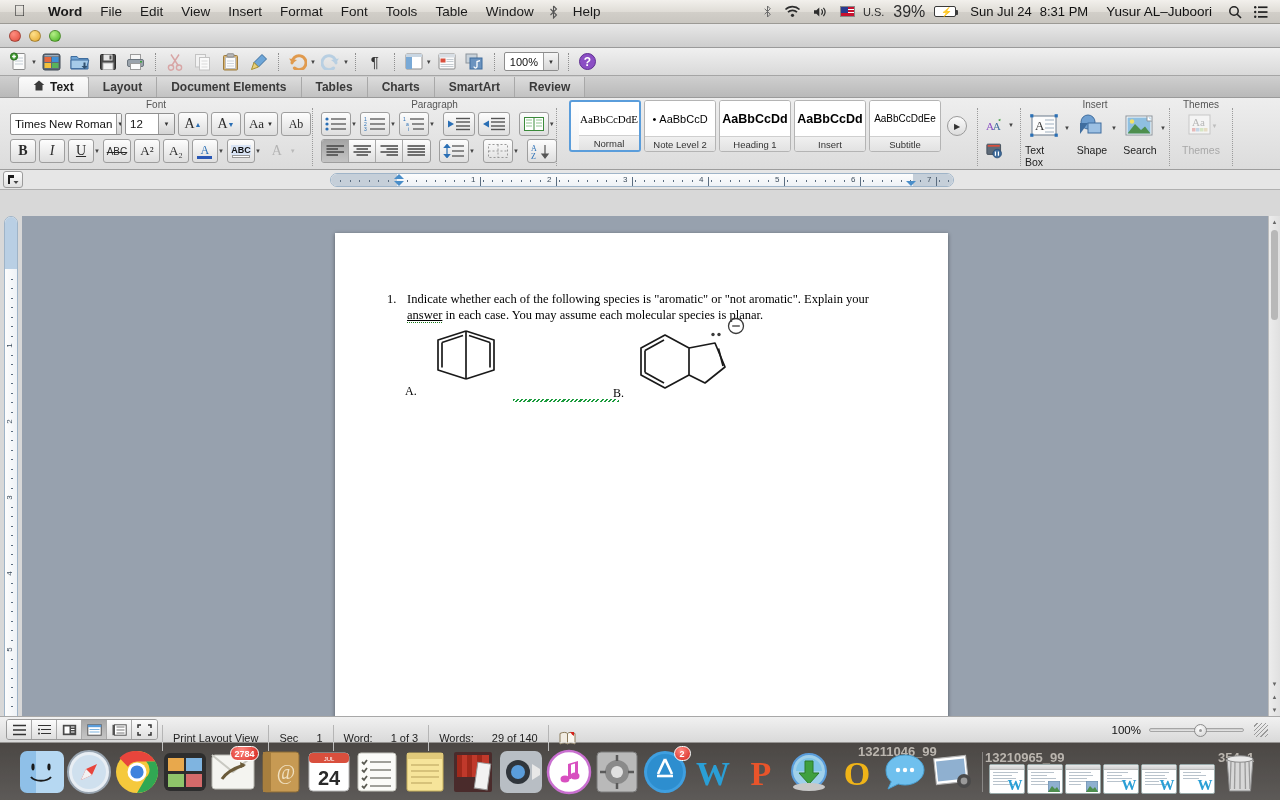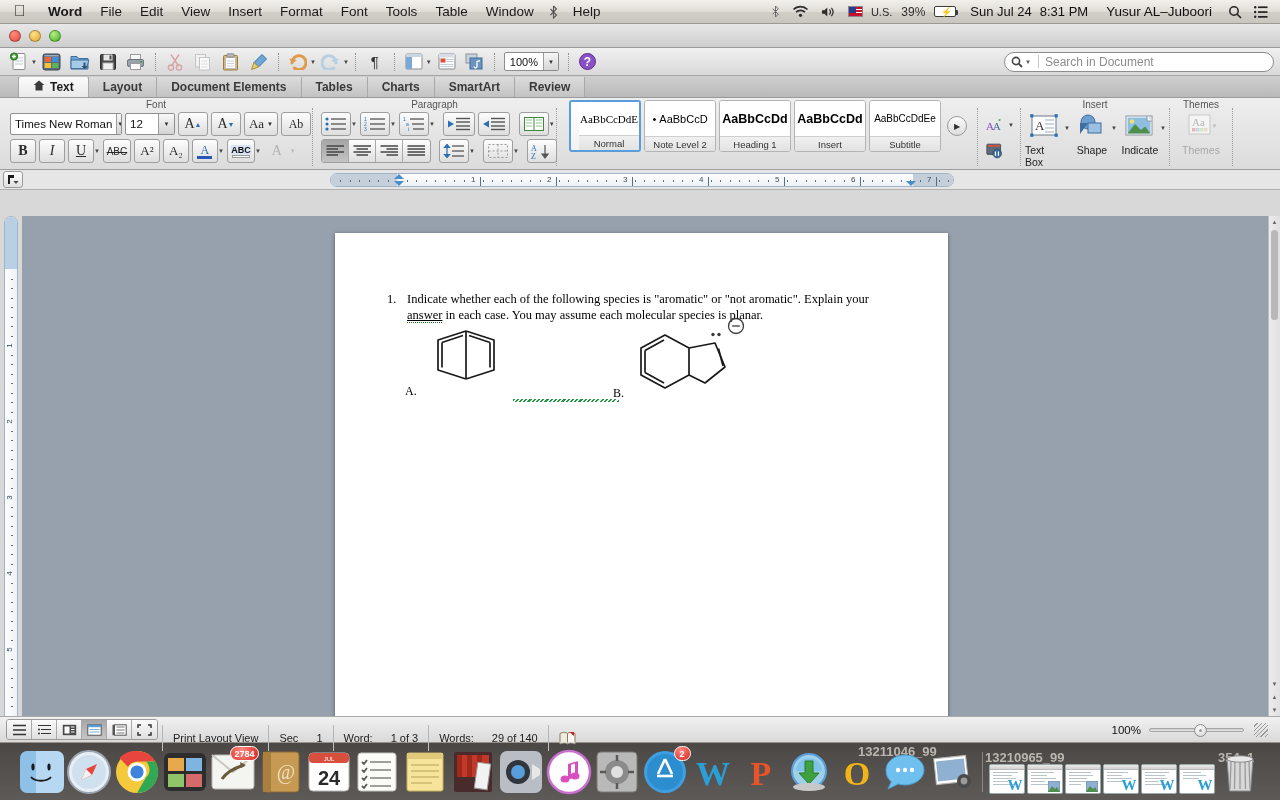--- a/index.html
+++ b/index.html
@@ -19,21 +19,21 @@
     border-bottom:1px solid #9c9a95;
   }
   .mb-left{display:flex;align-items:center;height:100%;}
   .mb-apple{padding:0 13px 0 14px;font-size:16px;line-height:1;color:#2a2a2a;position:relative;top:-1px;}
   .mb-item{padding:0 9px;height:100%;display:flex;align-items:center;font-size:13.5px;color:#1a1a1a;white-space:nowrap;}
   .mb-item.bold{font-weight:bold;}
   .mb-right{margin-left:auto;display:flex;align-items:center;height:100%;padding-right:6px;}
   .mb-ic{padding:0 6px;display:flex;align-items:center;height:100%;font-size:12px;color:#2d2d2d;}
   .mb-user{padding:0 10px;font-size:13.5px;color:#111;display:flex;align-items:center;height:100%;}
   .mb-clock{padding:0 8px;font-size:13px;color:#111;display:flex;align-items:center;height:100%;}
-  .mb-pct{font-size:12px;padding:0 3px;}
+  .mb-pct{font-size:16px;padding:0 3px;}
   .flagbox{width:15px;height:11px;background:linear-gradient(#c8102e 0 18%,#fff 18% 36%,#c8102e 36% 54%,#fff 54% 72%,#c8102e 72% 100%);position:relative;border:1px solid #888;}
   .flagbox:before{content:"";position:absolute;left:0;top:0;width:7px;height:6px;background:#2a3b8f;}
   .battbox{width:22px;height:11px;border:1px solid #3a3a3a;border-radius:2px;position:relative;background:#fff;}
   .battbox:after{content:"";position:absolute;right:-3px;top:3px;width:2px;height:5px;background:#3a3a3a;border-radius:0 1px 1px 0;}
   .battbolt{position:absolute;left:6px;top:0px;font-size:9px;line-height:11px;color:#222;}
 
   
   .win{position:absolute;left:0;top:24px;width:1280px;height:718px;background:#d8d8d8;z-index:20;}
 
   
@@ -441,31 +441,20 @@
     <div class="zoombox">
       <span class="zv">100%</span>
       <span class="zb">▼</span>
     </div>
     <div class="tsep"></div>
     <div class="tbtn">
       <svg width="19" height="19" viewBox="0 0 19 19">
           <circle cx="9.5" cy="9.5" r="8" fill="#8b4ec4" stroke="#5f2f91"></circle>
           <text x="9.5" y="14" font-size="12" font-weight="bold" fill="#fff" text-anchor="middle" font-family="Liberation Sans">?</text>
         </svg>
-    </div>
-    <div class="searchbox">
-      <span class="sbicon">
-        <svg width="12" height="12" viewBox="0 0 12 12">
-            <circle cx="5" cy="5" r="3.6" fill="none" stroke="#444" stroke-width="1.6"></circle>
-            <line x1="7.7" y1="7.7" x2="11" y2="11" stroke="#444" stroke-width="1.8"></line>
-          </svg>
-        <span style="font-size:6px;">▼</span>
-      </span>
-      <span class="sbdiv"></span>
-      <span class="sbtext">Search in Document</span>
     </div>
   </div>
 
   <div class="ribtabs">
     <div class="rtab active">
       <span>
         <svg width="12" height="11" viewBox="0 0 12 11">
             <path d="M6 0.5L0.7 5h1.8v5.5h7V5h1.8z" fill="#3a3a3a"></path>
           </svg>
       </span>
@@ -805,21 +794,21 @@
           <div style="display:flex;flex-direction:column;align-items:center;width:42px;">
             <span>
               <svg width="34" height="28" viewBox="0 0 34 28">
                   <rect x="3" y="3" width="26" height="19" fill="#fff" stroke="#8b949c"></rect>
                   <rect x="4.5" y="4.5" width="23" height="16" fill="#8fbfe0"></rect>
                   <path d="M4.5 20.5L12 11l6 6 4-3.5 5.5 7z" fill="#4e8f4e"></path>
                   <circle cx="9" cy="8.5" r="2.2" fill="#f2e06a"></circle>
                   <path d="M24 3v5h5" fill="#fff" stroke="#8b949c"></path>
                 </svg>
             </span>
-            <span style="font-size:10.5px;color:#222;">Indicate</span>
+            <span style="font-size:10.5px;color:#222;">Search</span>
           </div>
           <span class="tcar" style="margin-top:12px;">▼</span>
         </div>
       </div>
     </div>
     <div class="grp-div"></div>
 
     <div class="grp" style="width:62px;">
       <div class="grp-label">Themes</div>
       <div class="grp-body" style="padding-top:2px;justify-content:center;">

